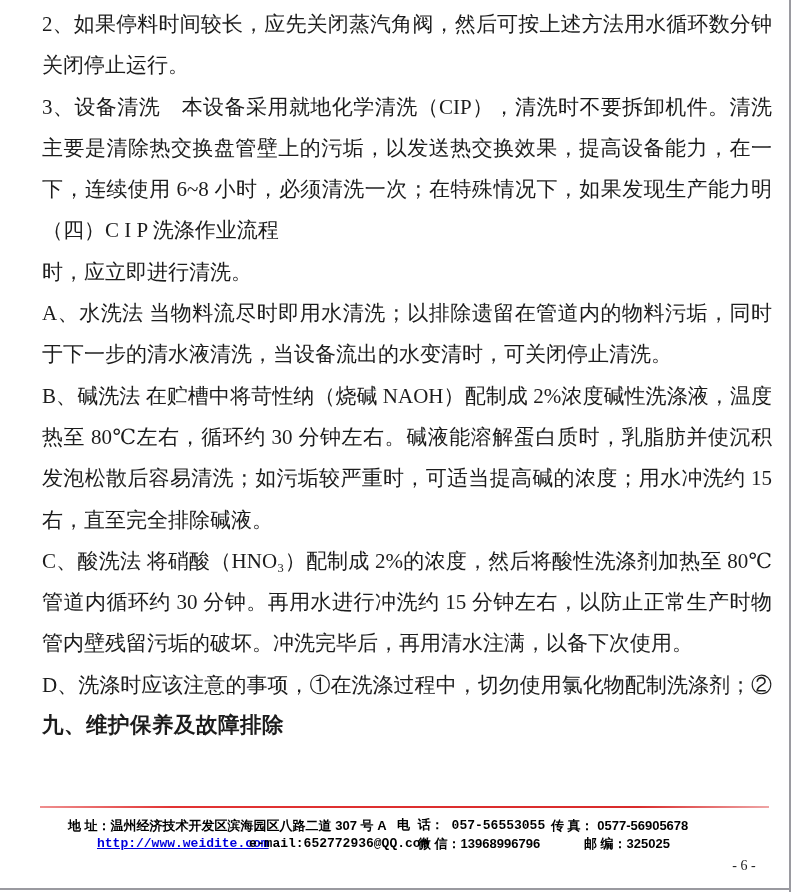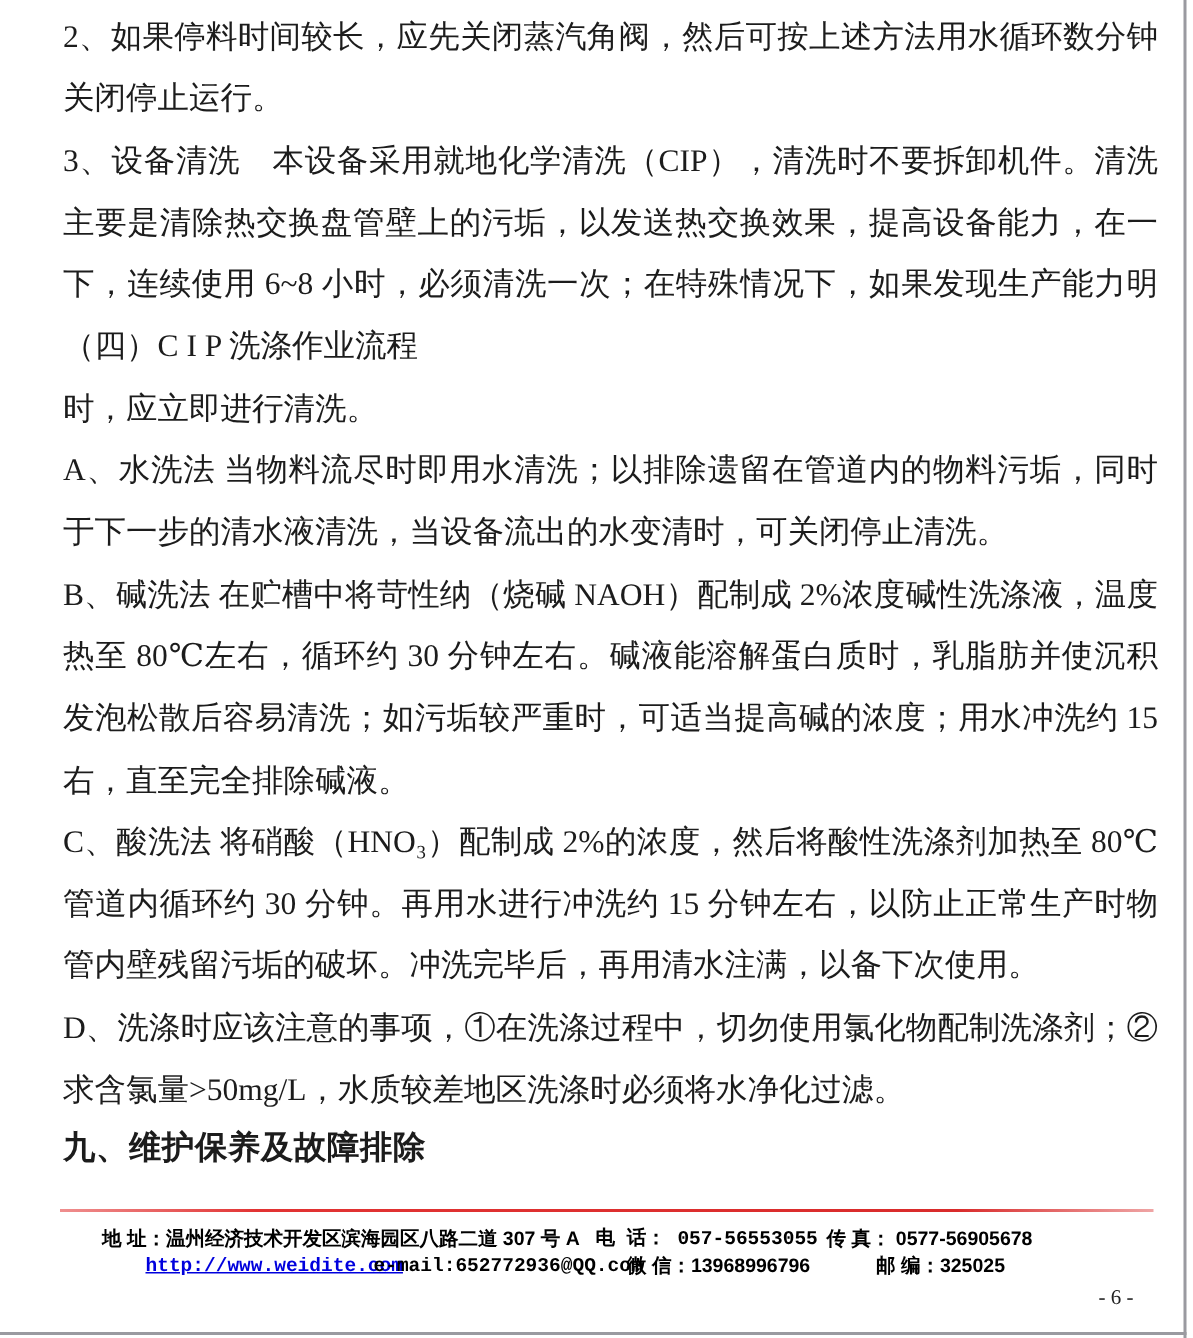--- a/index.html
+++ b/index.html
@@ -72,21 +72,20 @@
     <div class="line j">A、水洗法 当物料流尽时即用水清洗；以排除遗留在管道内的物料污垢，同时更有利</div>
     <div class="line l">于下一步的清水液清洗，当设备流出的水变清时，可关闭停止清洗。</div>
     <div class="line j">B、碱洗法 在贮槽中将苛性纳（烧碱 NAOH）配制成 2%浓度碱性洗涤液，温度可加</div>
     <div class="line j">热至 80℃左右，循环约 30 分钟左右。碱液能溶解蛋白质时，乳脂肪并使沉积的污垢</div>
     <div class="line j">发泡松散后容易清洗；如污垢较严重时，可适当提高碱的浓度；用水冲洗约 15 分钟左</div>
     <div class="line l">右，直至完全排除碱液。</div>
     <div class="line j">C、酸洗法 将硝酸（HNO₃）配制成 2%的浓度，然后将酸性洗涤剂加热至 80℃左右，</div>
     <div class="line j">管道内循环约 30 分钟。再用水进行冲洗约 15 分钟左右，以防止正常生产时物料受到</div>
     <div class="line l">管内壁残留污垢的破坏。冲洗完毕后，再用清水注满，以备下次使用。</div>
     <div class="line j">D、洗涤时应该注意的事项，①在洗涤过程中，切勿使用氯化物配制洗涤剂；②清水要</div>
-    <div class="line l">求含氯量&gt;50mg/L，水质较差地区洗涤时必须将水净化过滤。</div>
     <div class="line l heading">九、维护保养及故障排除</div>
   </div>
 
   <div class="f-rule"></div>
 
   <span class="ft addr">地 址：温州经济技术开发区滨海园区八路二道 307 号 A</span>
   <span class="ft phone">电 话： 057-56553055</span>
   <span class="ft fax">传 真： 0577-56905678</span>
   <a class="ft web">http://www.weidite.com</a>
   <span class="ft email">e-mail:652772936@QQ.com</span>

